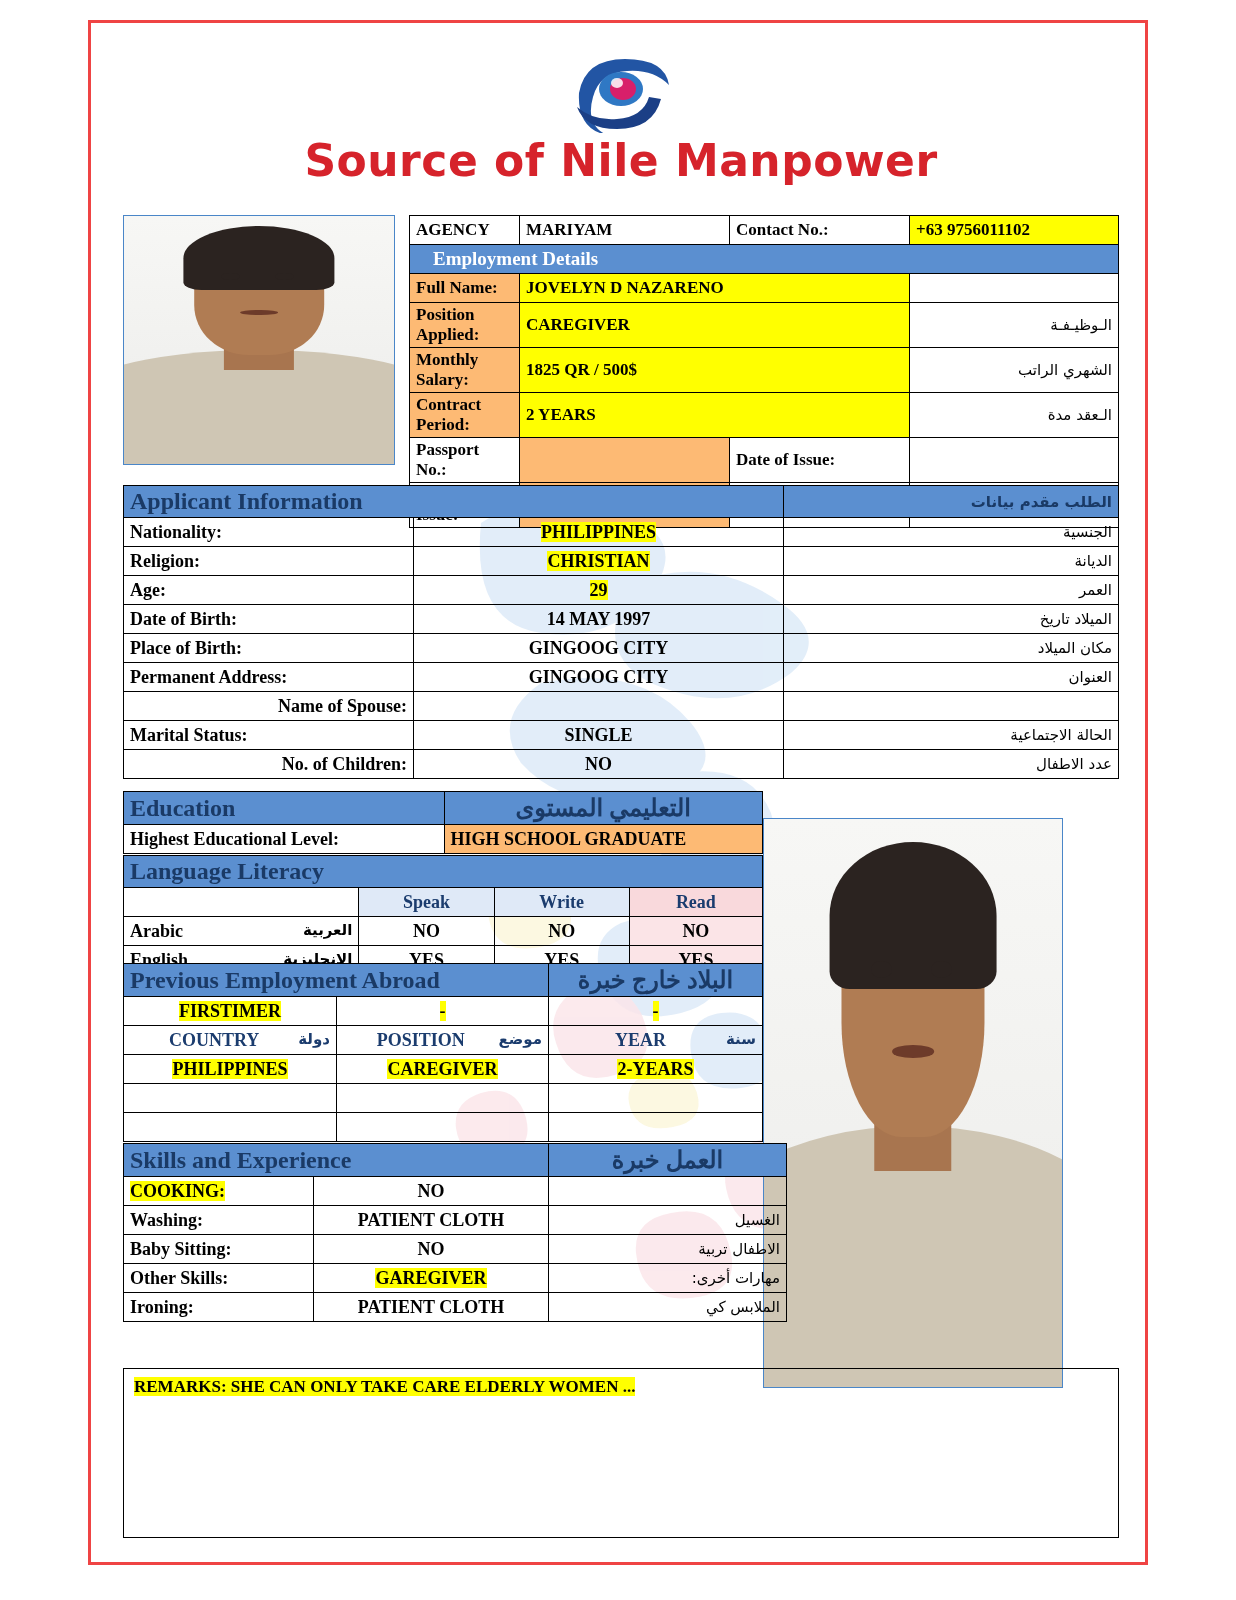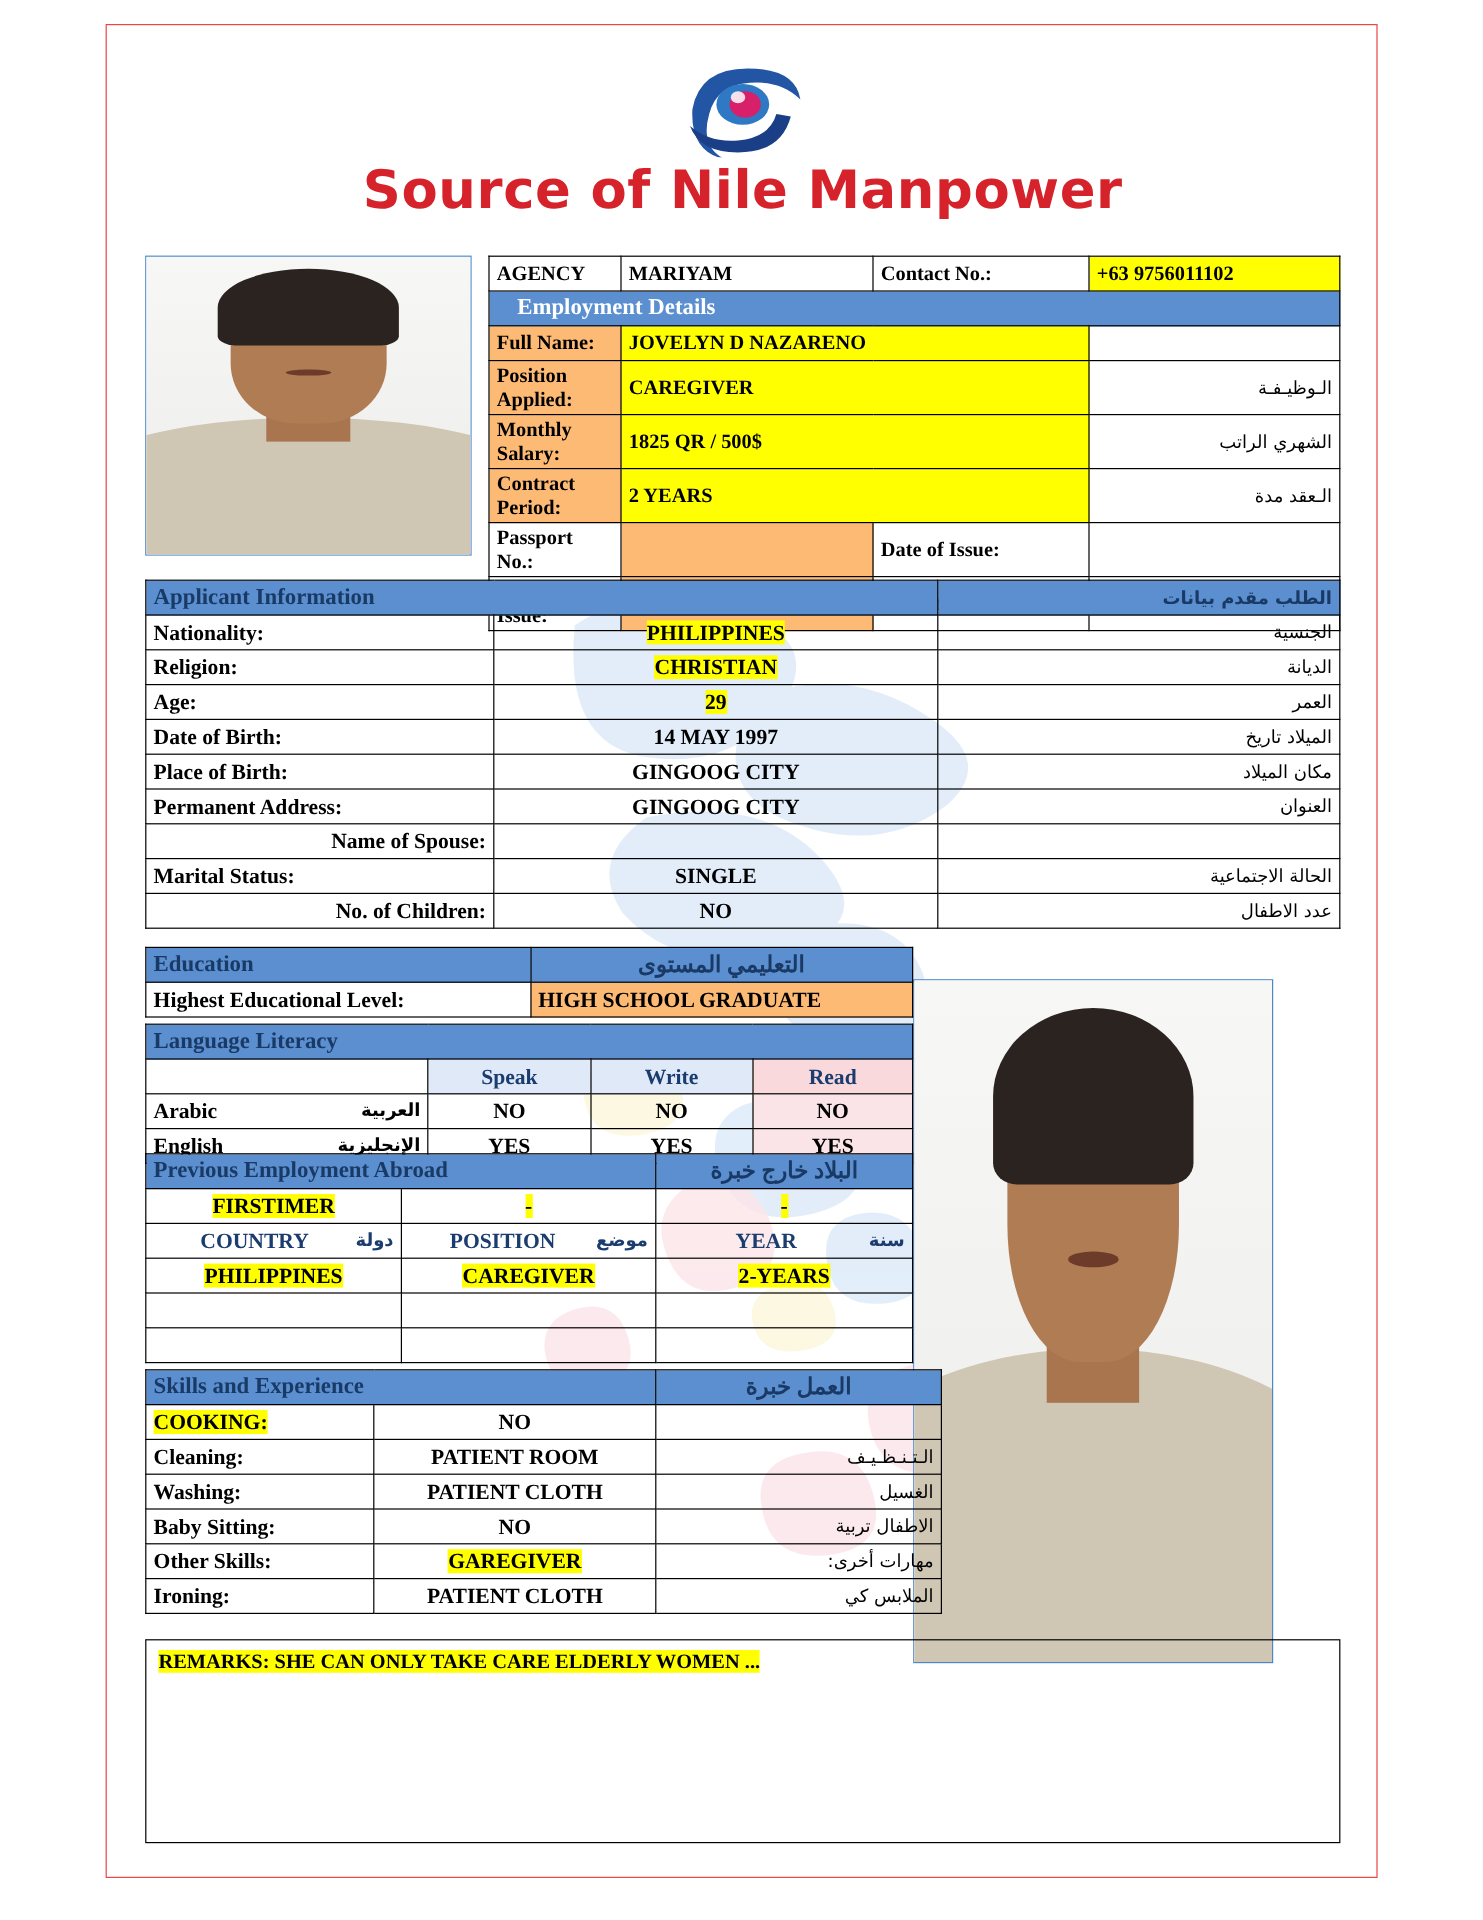--- a/index.html
+++ b/index.html
@@ -8,21 +8,21 @@
     width:1236px; height:1600px;
     background:#ffffff;
     font-family:"Liberation Serif", serif;
     position:relative;
     overflow:hidden;
   }
   .page {
     position:absolute;
     left:88px; top:20px;
     width:1060px; height:1545px;
-    border:1px solid #ef4444;
+    border:3px solid #ef4444;
     background:#fff;
   }
   
   .watermark {
     position:absolute; left:330px; top:430px; width:560px; height:980px;
     opacity:0.35; pointer-events:none;
   }
   .logo-wrap {
     position:absolute; left:0; top:30px; width:1060px; text-align:center;
   }
@@ -47,21 +47,21 @@
     font-size:17px;
   }
   .tbl-top td { height:29px; }
   .lbl { font-weight:bold; }
   .hl { background:#ffff00; font-weight:bold; }
   .red { color:#000000; font-weight:bold; }
   .blue-head {
     background:#5b8fd0; color:#ffffff; font-weight:bold; font-size:19px;padding-left:23px;
   }
   .blue-head-2 {
-    background:#5b8fd0; color:#1a3a66; font-weight:bold; font-size:19px;
+    background:#5b8fd0; color:#1a3a66; font-weight:bold; font-size:24px;
   }
   .lightblue { background:#fdba74; }
   .ar { text-align:right; font-family:"DejaVu Sans", sans-serif; font-size:15px; direction:rtl; }
   .ctr { text-align:center; }
   .bold { font-weight:bold; }
   .tbl-applicant {
     position:absolute; left:32px; top:462px; width:996px; font-size:18px;
   }
   .tbl-applicant td { height:29px; }
   .tbl-education {
@@ -359,25 +359,20 @@
         <tr>
       <td class="blue-head-2" colspan="2" style="width:425px;">Skills and Experience</td>
       <td class="blue-head-2 ctr">العمل خبرة</td>
     </tr>
     <tr>
       <td style="width:190px;"><span class="hl">COOKING:</span></td>
       <td class="ctr red" style="width:235px;">NO</td>
       <td class="ar"></td>
     </tr>
     <tr>
-      <td class="bold">Cleaning:</td>
-      <td class="ctr red">PATIENT ROOM</td>
-      <td class="ar">الـتـنـظـيـف</td>
-    </tr>
-    <tr>
       <td class="bold">Washing:</td>
       <td class="ctr red">PATIENT CLOTH</td>
       <td class="ar">الغسيل</td>
     </tr>
     <tr>
       <td class="bold">Baby Sitting:</td>
       <td class="ctr red">NO</td>
       <td class="ar">الاطفال تربية</td>
     </tr>
     <tr>

